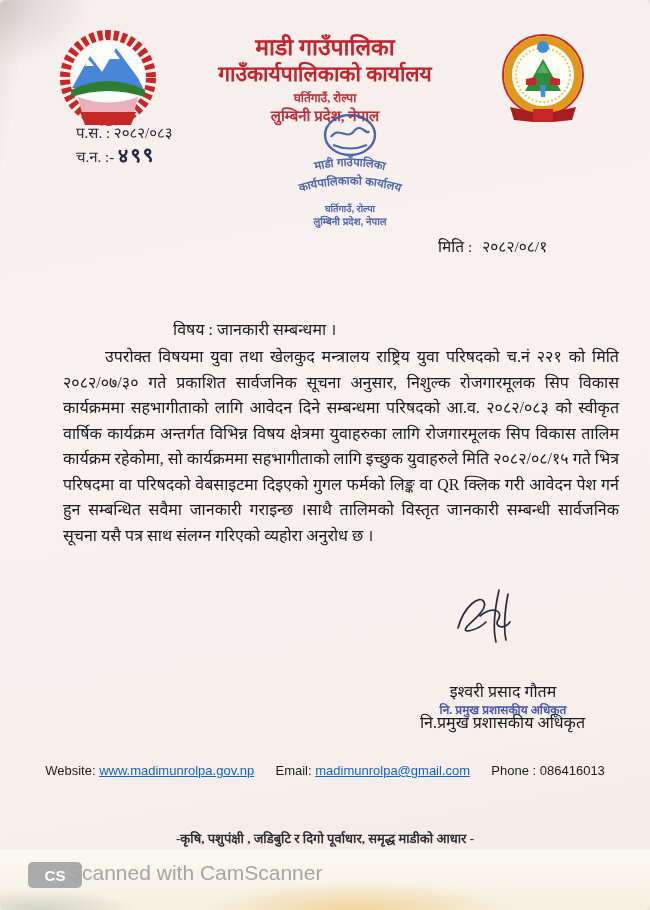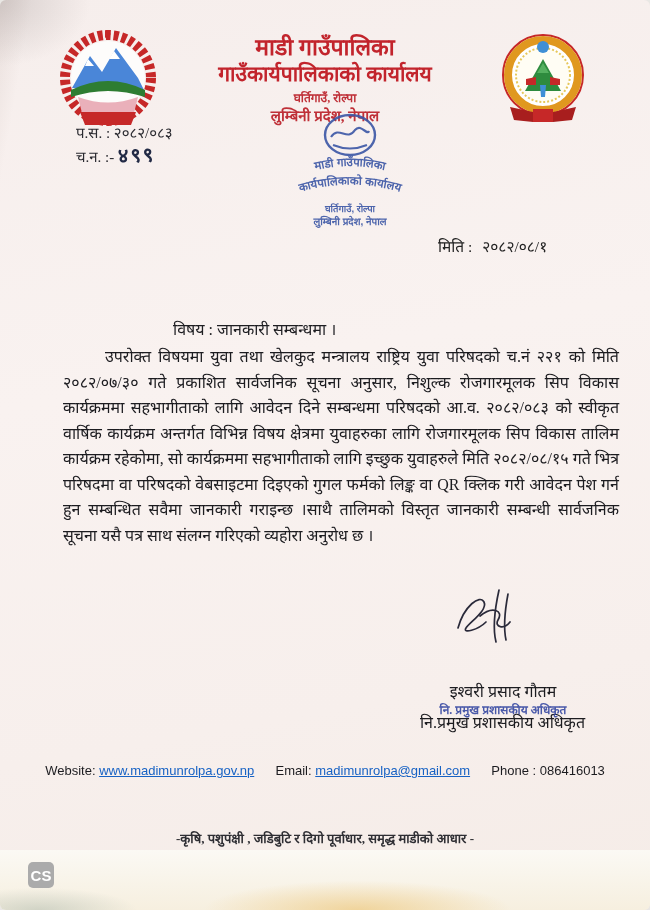--- a/index.html
+++ b/index.html
@@ -43,21 +43,21 @@
   .contact .lbl{font-weight:400;}
   .contact a{color:#1762c4;text-decoration:underline;cursor:pointer;}
   .contact .gap{display:inline-block;width:14px;}
   .slogan{top:829px;left:0;right:0;text-align:center;font-size:13px;font-weight:700;color:#2e2e33;}
   
   .scan-band{left:0;top:850px;width:650px;height:60px;
     background:
       radial-gradient(220px 42px at 55% 100%, rgba(235,190,100,0.55), rgba(235,190,100,0) 70%),
       radial-gradient(140px 32px at 6% 100%, rgba(140,160,150,0.35), rgba(140,160,150,0) 70%),
       linear-gradient(#fbf9f4,#f6efdf);}
-  .cs-badge{left:28px;top:862px;width:26px;height:26px;border-radius:5px;background:#ababab;color:#fff;
+  .cs-badge{left:28px;top:862px;width:54px;height:26px;border-radius:5px;background:#ababab;color:#fff;
     font-family:"Liberation Sans",sans-serif;font-weight:700;font-size:15px;
     display:flex;align-items:center;justify-content:center;}
   .cs-text{left:68px;top:861px;font-family:"Liberation Sans",sans-serif;font-size:21px;color:#a5a5a5;}
 </style>
 </head>
 <body>
 
 <div class="page">
 
   <div class="abs logo-left">
@@ -158,14 +158,15 @@
     <a>madimunrolpa@gmail.com</a>
     <span class="gap"></span>
     <span class="lbl">Phone :</span>
     <span>086416013</span>
   </div>
 
   <div class="abs slogan">-कृषि, पशुपंक्षी , जडिबुटि र दिगो पूर्वाधार, समृद्ध माडीको आधार -</div>
 
   <div class="abs scan-band"></div>
   <div class="abs cs-badge">CS</div>
+  <div class="abs cs-text">Scanned with CamScanner</div>
 
 </div>
 
 </body></html>

